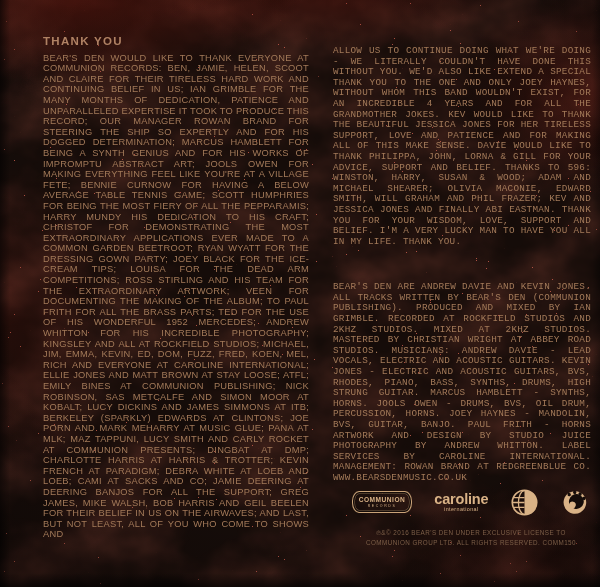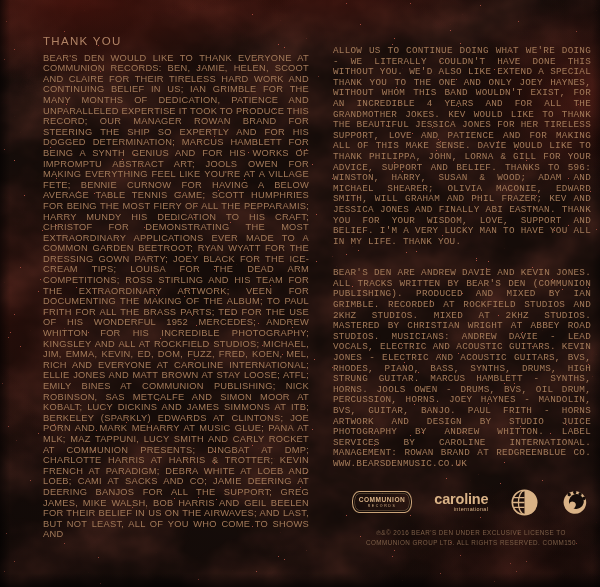--- a/index.html
+++ b/index.html
@@ -29,38 +29,38 @@
   }
   .col{
     position:absolute;z-index:4;
     color:#a37a59;
     font-size:9.3px;line-height:10.6px;letter-spacing:0.25px;
     text-align:justify;text-transform:uppercase;
   }
   .col p{margin:0;}
   .col-left{left:43px;top:36px;width:266px;}
   .col-left h1{
-    font-size:11.5px;font-weight:normal;letter-spacing:1.3px;
+    font-size:11.5px;font-weight:bold;letter-spacing:1.3px;
     color:#b08264;margin:0 0 6px 0;
   }
   .col-right{left:333px;top:46px;width:258px;font-family:Liberation Mono, monospace;}
-  .col-right .credits{margin-top:21px;}
+  .col-right .credits{margin-top:35px;}
   .logos{
     position:absolute;z-index:4;left:352px;top:486px;width:238px;height:32px;
     display:flex;align-items:center;justify-content:space-between;
   }
   .communion-badge{
     width:58px;height:20px;border:1px solid #c9a378;border-radius:7px/10px;
     box-shadow:inset 0 0 0 1.5px rgba(21,12,9,1), inset 0 0 0 2px rgba(201,163,120,0.6);
     display:flex;flex-direction:column;align-items:center;justify-content:center;
     color:#d9b286;
   }
   .communion-name{font-size:6.6px;font-weight:bold;letter-spacing:0.5px;line-height:7px;}
   .communion-sub{font-size:3.5px;letter-spacing:1.6px;line-height:4px;margin-top:1px;}
-  .caroline{display:flex;flex-direction:column;align-items:flex-end;color:#d9b286;}
+  .caroline{display:flex;flex-direction:column;align-items:center;color:#d9b286;}
   .caroline-name{font-size:14.5px;font-weight:bold;letter-spacing:-0.2px;line-height:13px;}
   .caroline-sub{font-size:5.4px;letter-spacing:0.4px;line-height:6px;margin-top:0px;}
   .fineprint{
     position:absolute;z-index:4;left:352px;top:528px;width:238px;
     text-align:center;color:#7d5f48;font-size:6.3px;line-height:9.5px;
     letter-spacing:0.45px;text-transform:uppercase;
   }
 </style>
 </head>
 <body>

